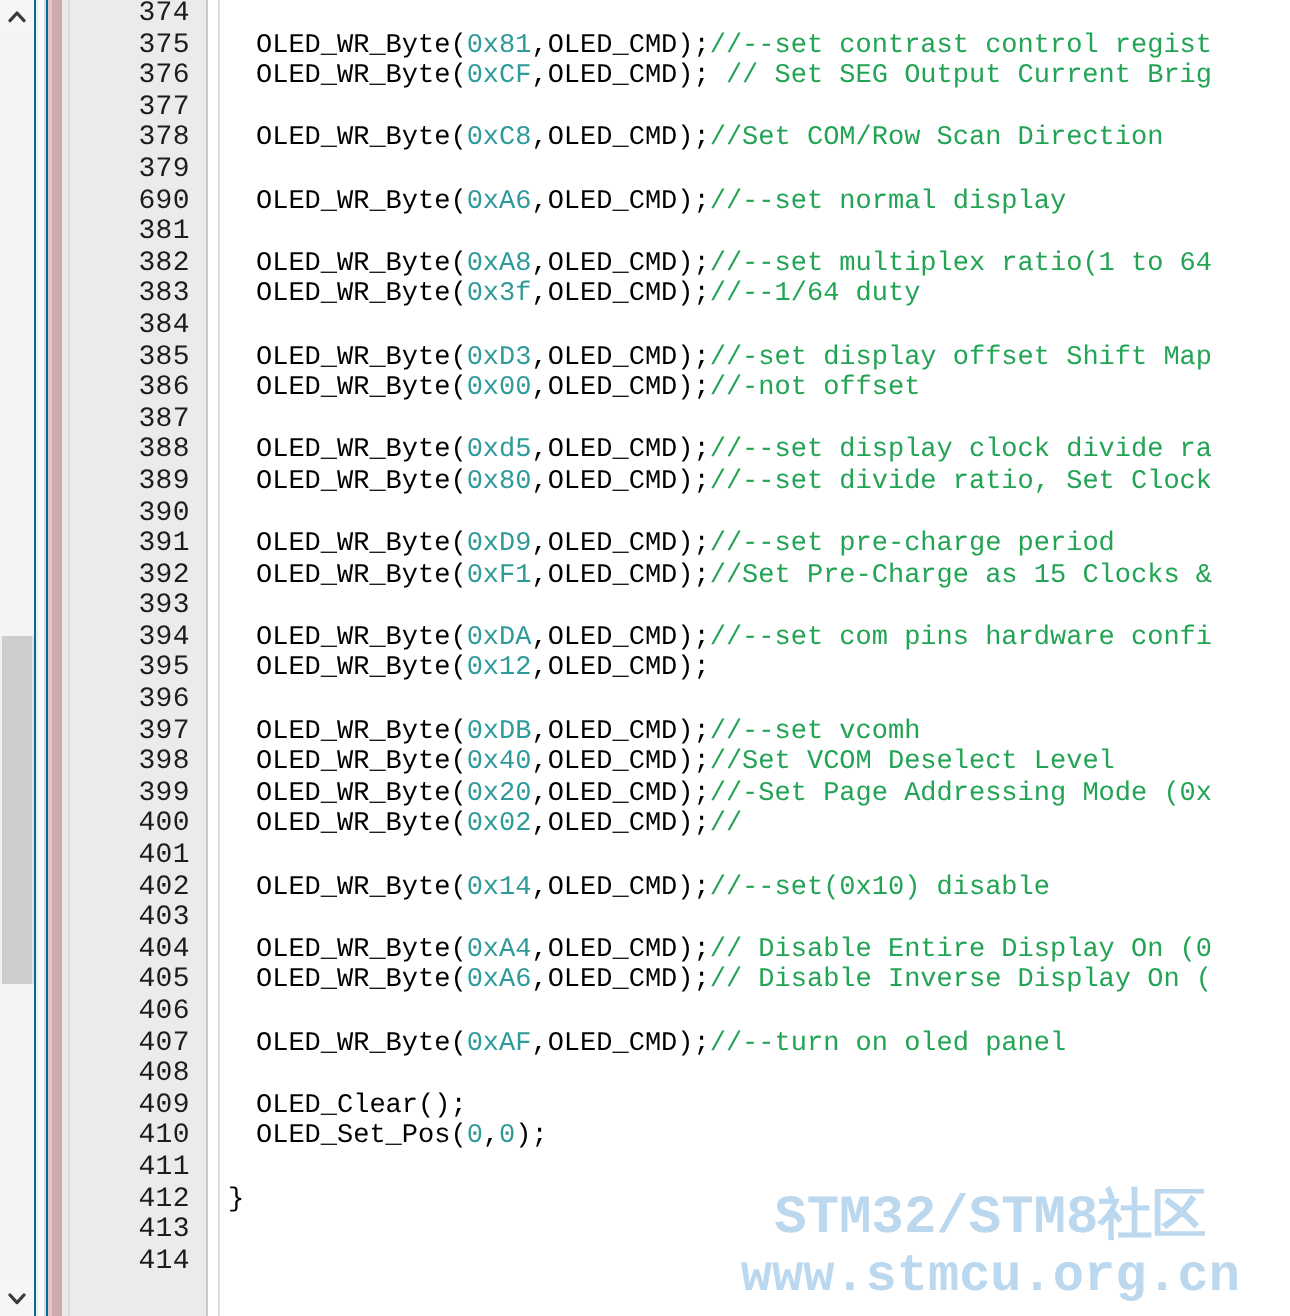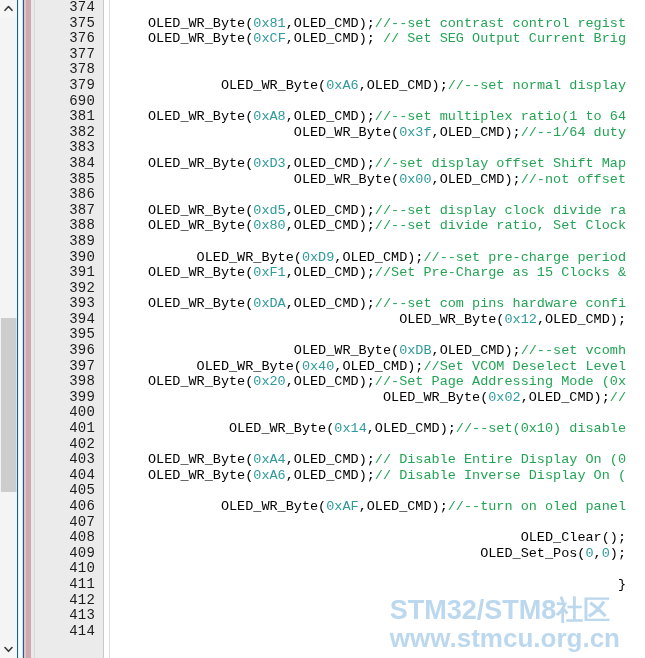--- a/index.html
+++ b/index.html
@@ -132,33 +132,32 @@
     overflow: hidden;
   }
   #code .cl {
     height: 15.6px;
     line-height: 15.6px;
     white-space: pre;
     font-size: 13.5px;
     color: #000000;
     padding-left: 18px;
     letter-spacing: 0px;
-    text-align: right;
   }
   .tok-num  { color: #2f9a9a; }
   .tok-cmt  { color: #23a455; }
   .tok-plain{ color: #000000; }
 
   
   #watermark {
     position: absolute;
     right: 6px;
     bottom: 6px;
-    text-align: left;
-    font-family: Liberation Sans, sans-serif;
+    text-align: center;
+    font-family: Liberation Mono, monospace;
     color: #bcd8ee;
     font-weight: bold;
     line-height: 1.05;
     pointer-events: none;
     user-select: none;
   }
   #wm1 { font-size: 27px; letter-spacing: 0px; }
   #wm2 { font-size: 26px; letter-spacing: 0px; }
 </style>
 </head>
@@ -234,20 +233,21 @@
       <div class="ln">413</div>
       <div class="ln">414</div>
     </div>
   <div id="gutter-edge"></div>
 
   <div id="code">
       <div class="cl"></div>
       <div class="cl"><span class="tok-plain">OLED_WR_Byte(</span><span class="tok-num">0x81</span><span class="tok-plain">,OLED_CMD);</span><span class="tok-cmt">//--set contrast control regist</span></div>
       <div class="cl"><span class="tok-plain">OLED_WR_Byte(</span><span class="tok-num">0xCF</span><span class="tok-plain">,OLED_CMD); </span><span class="tok-cmt">// Set SEG Output Current Brig</span></div>
       <div class="cl"></div>
+      <div class="cl"><span class="tok-plain">OLED_WR_Byte(</span><span class="tok-num">0xC8</span><span class="tok-plain">,OLED_CMD);</span><span class="tok-cmt">//Set COM/Row Scan Direction</span></div>
       <div class="cl"></div>
       <div class="cl"><span class="tok-plain">OLED_WR_Byte(</span><span class="tok-num">0xA6</span><span class="tok-plain">,OLED_CMD);</span><span class="tok-cmt">//--set normal display</span></div>
       <div class="cl"></div>
       <div class="cl"><span class="tok-plain">OLED_WR_Byte(</span><span class="tok-num">0xA8</span><span class="tok-plain">,OLED_CMD);</span><span class="tok-cmt">//--set multiplex ratio(1 to 64</span></div>
       <div class="cl"><span class="tok-plain">OLED_WR_Byte(</span><span class="tok-num">0x3f</span><span class="tok-plain">,OLED_CMD);</span><span class="tok-cmt">//--1/64 duty</span></div>
       <div class="cl"></div>
       <div class="cl"><span class="tok-plain">OLED_WR_Byte(</span><span class="tok-num">0xD3</span><span class="tok-plain">,OLED_CMD);</span><span class="tok-cmt">//-set display offset Shift Map</span></div>
       <div class="cl"><span class="tok-plain">OLED_WR_Byte(</span><span class="tok-num">0x00</span><span class="tok-plain">,OLED_CMD);</span><span class="tok-cmt">//-not offset</span></div>
       <div class="cl"></div>
       <div class="cl"><span class="tok-plain">OLED_WR_Byte(</span><span class="tok-num">0xd5</span><span class="tok-plain">,OLED_CMD);</span><span class="tok-cmt">//--set display clock divide ra</span></div>

